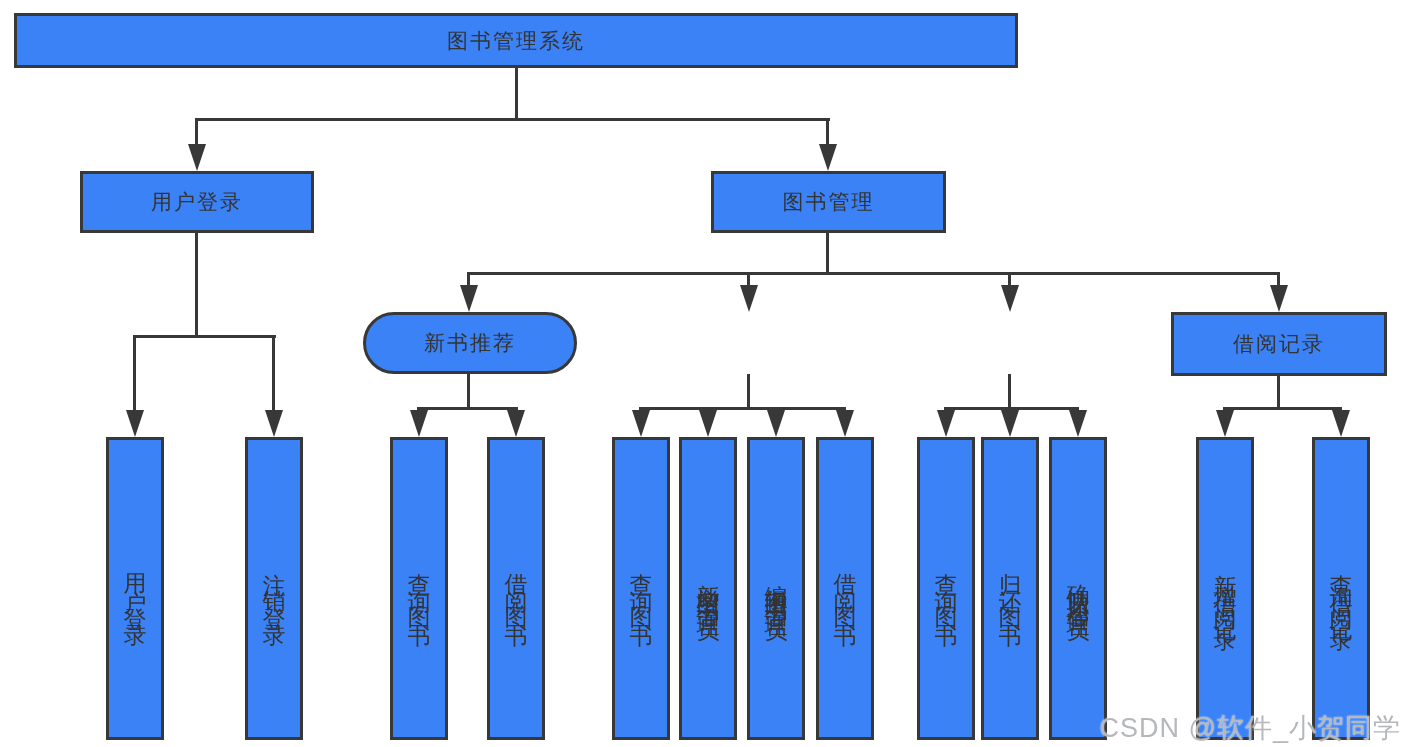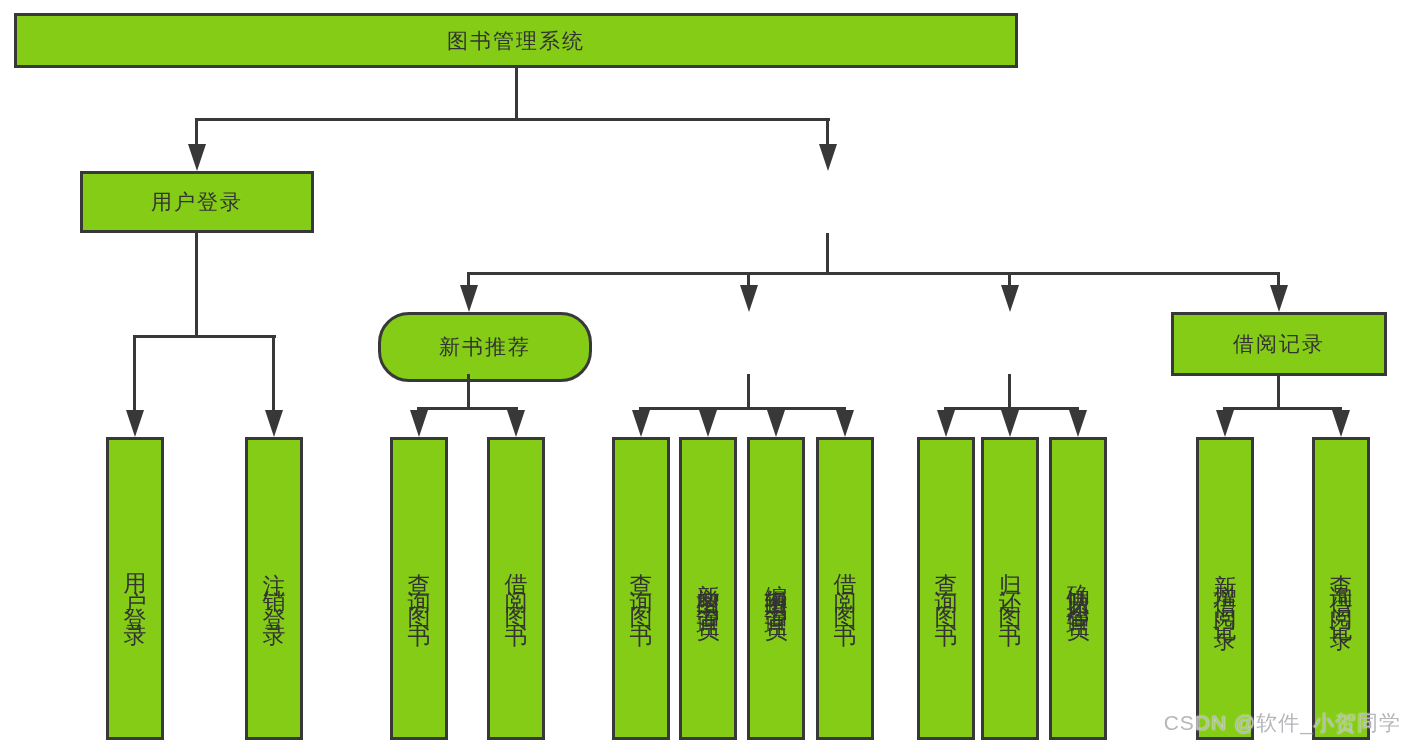--- a/index.html
+++ b/index.html
@@ -5,35 +5,35 @@
   :root{
     --line:#383838;
     --text:#333333;
     --watermark:#b5b7ba;
     --background:#ffffff;
   }
   html,body{margin:0;padding:0;background:var(--background);}
   body{font-family:"Liberation Sans","DejaVu Sans",sans-serif;}
   #canvas{position:relative;width:1405px;height:747px;background:var(--background);overflow:hidden;}
 
-  .box{position:absolute;box-sizing:border-box;border:3px solid var(--line);background:#84cc16;
+  .box{position:absolute;box-sizing:border-box;border:3px solid var(--line);background:#3b82f6;
        display:flex;align-items:center;justify-content:center;}
   .hbox span{font-size:21px;color:var(--text);letter-spacing:2px;white-space:nowrap;}
   .vbox span{writing-mode:vertical-rl;text-orientation:mixed;font-size:23px;color:var(--text);line-height:1;}
   .sp-lg span{letter-spacing:17px;}
   .sp-md span{letter-spacing:11px;}
   .sp-sm span{letter-spacing:5px;}
 
   .vline{position:absolute;width:3px;background:var(--line);}
   .hline{position:absolute;height:3px;background:var(--line);}
   .arrow{position:absolute;width:0;height:0;
          border-left:9px solid transparent;border-right:9px solid transparent;
          border-top:27px solid var(--line);}
 
-  .watermark{position:absolute;right:4px;bottom:10px;font-size:21px;color:var(--watermark);
+  .watermark{position:absolute;right:4px;bottom:1px;font-size:27px;color:var(--watermark);
              z-index:10;letter-spacing:1px;text-shadow:0 0 2px #fff;white-space:nowrap;margin-left:7px;}
 </style>
 </head>
 <body>
 
 <div id="canvas">
 
   <div class="box hbox" style="left:14px;top:13px;width:1004px;height:55px;">
     <span>图书管理系统</span>
   </div>
@@ -41,40 +41,43 @@
   <div class="vline" style="left:515px;top:68px;height:53px;"></div>
   <div class="hline" style="left:196px;top:118px;width:634px;"></div>
   <div class="vline" style="left:195px;top:118px;height:30px;"></div>
   <div class="arrow" style="left:188px;top:144px;"></div>
   <div class="vline" style="left:826px;top:118px;height:30px;"></div>
   <div class="arrow" style="left:819px;top:144px;"></div>
 
   <div class="box hbox" style="left:80px;top:171px;width:234px;height:62px;">
     <span>用户登录</span>
   </div>
+  <div class="box hbox" style="left:711px;top:171px;width:235px;height:62px;">
+    <span>图书管理</span>
+  </div>
 
   <div class="vline" style="left:195px;top:233px;height:104px;"></div>
   <div class="hline" style="left:134px;top:335px;width:142px;"></div>
   <div class="vline" style="left:133px;top:335px;height:77px;"></div>
   <div class="arrow" style="left:126px;top:410px;"></div>
   <div class="vline" style="left:272px;top:335px;height:77px;"></div>
   <div class="arrow" style="left:265px;top:410px;"></div>
 
   <div class="vline" style="left:826px;top:233px;height:41px;"></div>
   <div class="hline" style="left:468px;top:272px;width:812px;"></div>
   <div class="vline" style="left:467px;top:272px;height:16px;"></div>
   <div class="arrow" style="left:460px;top:285px;"></div>
   <div class="vline" style="left:747px;top:272px;height:16px;"></div>
   <div class="arrow" style="left:740px;top:285px;"></div>
   <div class="vline" style="left:1008px;top:272px;height:16px;"></div>
   <div class="arrow" style="left:1001px;top:285px;"></div>
   <div class="vline" style="left:1277px;top:272px;height:16px;"></div>
   <div class="arrow" style="left:1270px;top:285px;"></div>
 
-  <div class="box hbox" style="left:378px;top:312px;width:214px;height:70px;border-radius:31px;">
+  <div class="box hbox" style="left:363px;top:312px;width:214px;height:62px;border-radius:31px;">
     <span>新书推荐</span>
   </div>
   <div class="box hbox" style="left:1171px;top:312px;width:216px;height:64px;">
     <span>借阅记录</span>
   </div>
 
   <div class="vline" style="left:467px;top:374px;height:35px;"></div>
   <div class="hline" style="left:418px;top:407px;width:100px;"></div>
   <div class="vline" style="left:417px;top:407px;height:8px;"></div>
   <div class="arrow" style="left:410px;top:410px;"></div>

